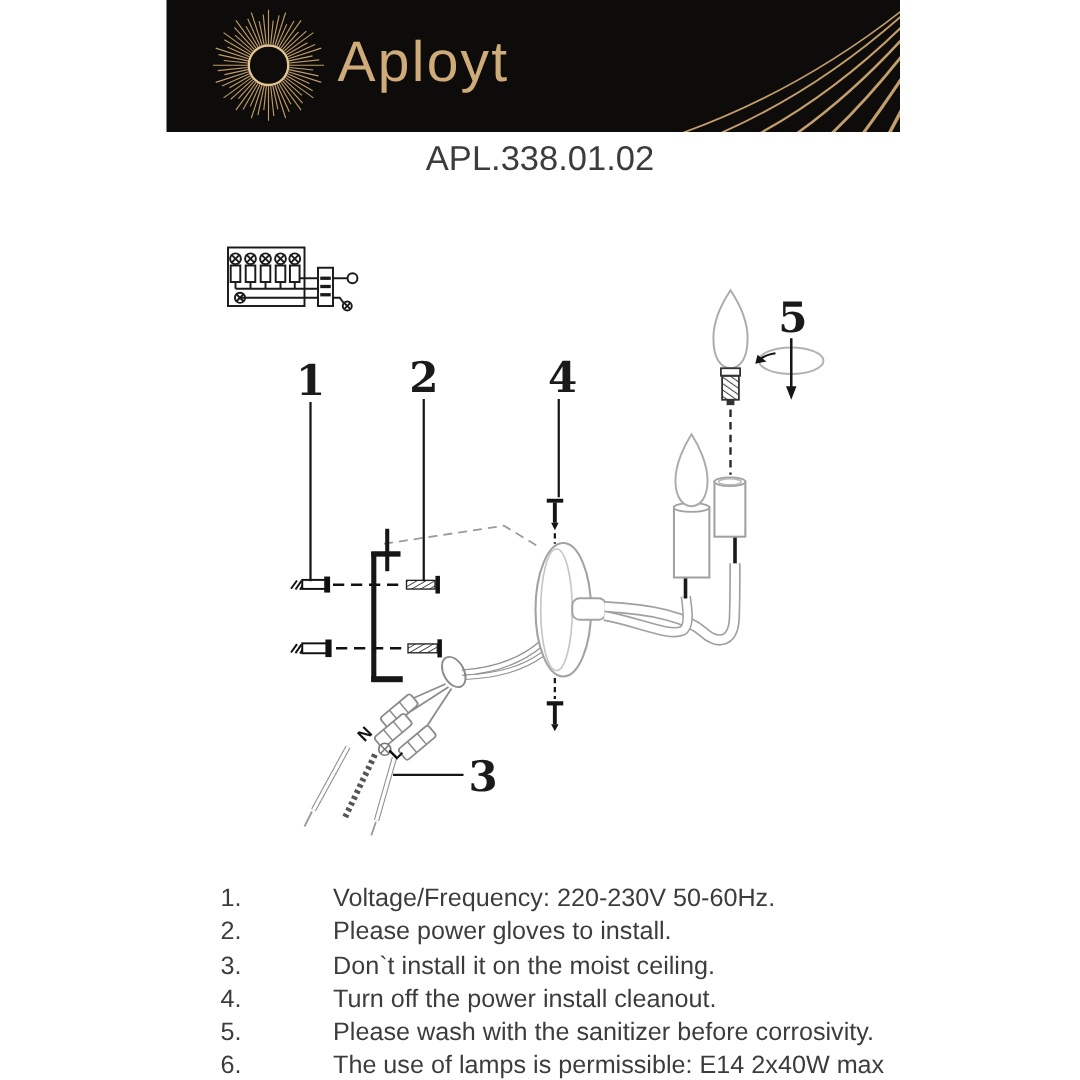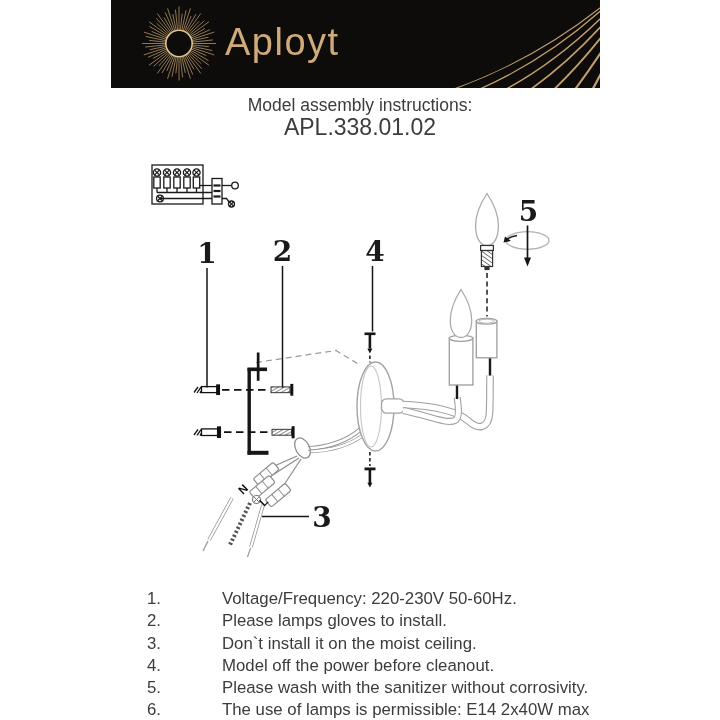--- a/index.html
+++ b/index.html
@@ -103,21 +103,20 @@
         <path d="M493,96 Q510,48 532,-6" stroke-width="2.5"></path>
         <path d="M503,84 Q515,40 534,-4" stroke-width="2.7"></path>
         <path d="M510,66 Q519,30 536,-2" stroke-width="2.9"></path>
         <path d="M515,46 Q522,20 538,0" stroke-width="3.1"></path>
       </g>
     </svg>
     <div class="brand">Aployt</div>
   </div>
 
   <div class="title-block">
-    <div class="t1">Model assembly instructions:</div>
     <div class="t2">APL.338.01.02</div>
   </div>
 
   <svg class="diagram" viewBox="0 0 720 720">
     <defs>
       <pattern id="hatchS" patternUnits="userSpaceOnUse" width="3" height="3" patternTransform="rotate(60)">
         <line x1="0" y1="0" x2="0" y2="3" stroke="#2b2b2b" stroke-width="1.1"></line>
       </pattern>
       <pattern id="hatchB" patternUnits="userSpaceOnUse" width="3.5" height="3.5" patternTransform="rotate(-55)">
         <line x1="0" y1="0" x2="0" y2="3.5" stroke="#444" stroke-width="1.4"></line>
@@ -329,32 +328,32 @@
     </g>
   </svg>
 
   <div class="instructions">
     <div class="instr-row">
       <span class="num">1.</span>
       <span class="txt">Voltage/Frequency: 220-230V 50-60Hz.</span>
     </div>
     <div class="instr-row">
       <span class="num">2.</span>
-      <span class="txt">Please lamps gloves to install.</span>
+      <span class="txt">Please power gloves to install.</span>
     </div>
     <div class="instr-row">
       <span class="num">3.</span>
       <span class="txt">Don`t install it on the moist ceiling.</span>
     </div>
     <div class="instr-row">
       <span class="num">4.</span>
-      <span class="txt">Model off the power before cleanout.</span>
+      <span class="txt">Turn off the power install cleanout.</span>
     </div>
     <div class="instr-row">
       <span class="num">5.</span>
-      <span class="txt">Please wash with the sanitizer without corrosivity.</span>
+      <span class="txt">Please wash with the sanitizer before corrosivity.</span>
     </div>
     <div class="instr-row">
       <span class="num">6.</span>
       <span class="txt">The use of lamps is permissible: E14 2x40W max</span>
     </div>
   </div>
 </div>
 
 </body></html>

